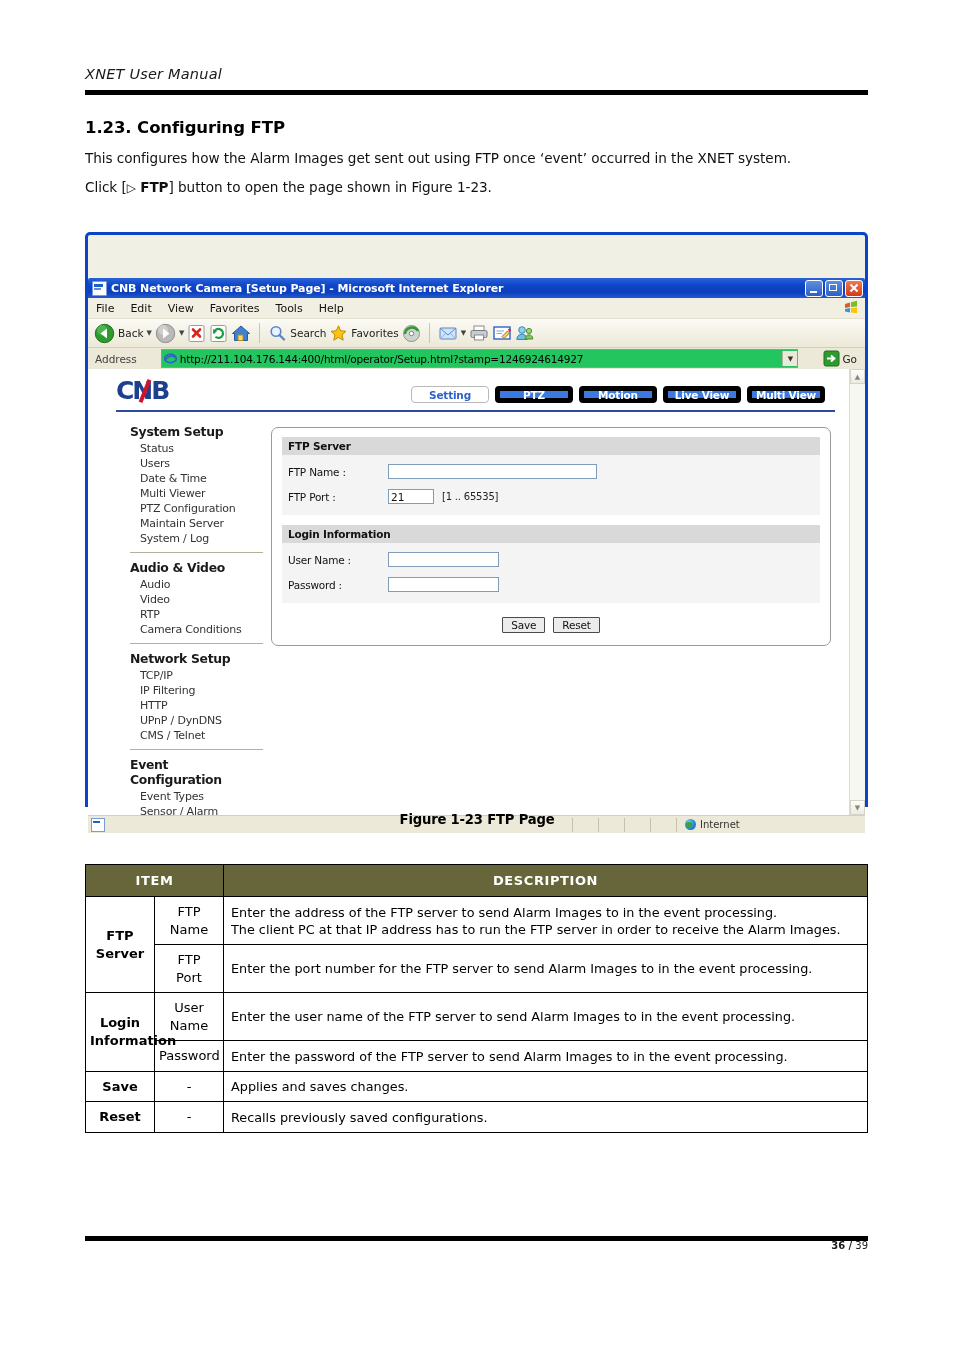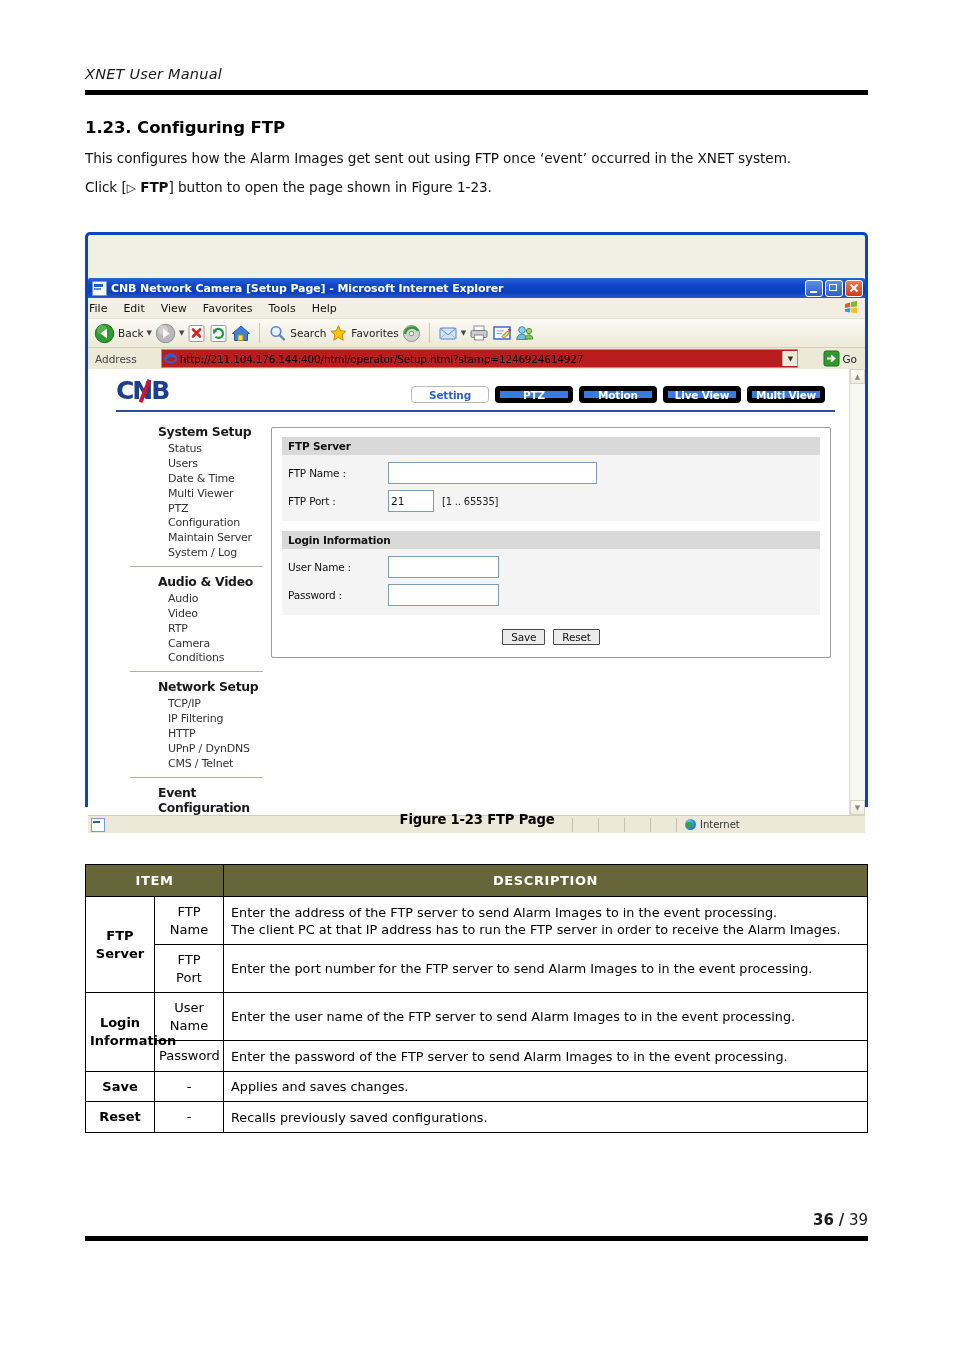--- a/index.html
+++ b/index.html
@@ -125,21 +125,21 @@
   }
   .win-btn.close:before { transform: rotate(45deg); }
   .win-btn.close:after  { transform: rotate(-45deg); }
 
   .menubar {
     height: 20px;
     background: #f1efe2;
     border-bottom: 1px solid #e3e0cf;
     display: flex;
     align-items: center;
-    padding-left: 1px;
+    padding-left: 8px;
     position: relative;
   }
   .menuitem {
     font-size: 11px;
     color: #111;
     margin-right: 16px;
     white-space: nowrap;
   }
   .menu-flag {
     position: absolute; right: 6px; top: 2px;
@@ -165,21 +165,21 @@
     background: #ece9d8;
     display: flex;
     align-items: center;
     padding: 0 4px;
     gap: 21px;
   }
   .addr-label { font-size: 10.5px; color: #444; padding: 0 3px; }
   .addr-input {
     flex: 1 1 auto;
     height: 17px;
-    background: #b91c1c;
+    background: #22c55e;
     border: 1px solid #7f9db9;
     display: flex;
     align-items: center;
     padding-left: 2px;
     gap: 3px;
     overflow: hidden;
   }
   .addr-text {
     font-size: 10.5px;
     color: #000;
@@ -284,21 +284,21 @@
 
   .body-row { display: flex; padding: 12px 0 0 0; }
 
   
   .sidebar {
     width: 175px;
     padding-left: 42px;
     box-sizing: border-box;
     flex: 0 0 auto;
   }
-  .side-group { margin-bottom: 6px; margin-left: 28px; }
+  .side-group { margin-bottom: 6px; }
   .side-head {
     font-size: 12.4px;
     font-weight: bold;
     color: #1a1a1a;
     letter-spacing: -0.3px;
     margin-bottom: 2px;
   }
   .side-item {
     font-size: 11px;
     color: #333;
@@ -310,21 +310,21 @@
     height: 1px;
     background: #b5b09a;
     width: 133px;
     margin: 6px 0 7px 0;
   }
 
   
   .panel-area { flex: 1 1 auto; padding: 3px 18px 0 8px; }
   .panel {
     border: 1px solid #9a9a9a;
-    border-radius: 2px;
+    border-radius: 7px;
     background: #ffffff;
     padding: 9px 10px 12px 10px;
   }
   .fs-head {
     background: #d9d9d9;
     font-size: 10.5px;
     font-weight: bold;
     color: #111;
     padding: 3px 6px;
     letter-spacing: -0.2px;
@@ -337,21 +337,21 @@
     min-height: 19px;
   }
   .flabel {
     width: 100px;
     font-size: 10.5px;
     color: #111;
     letter-spacing: -0.2px;
     flex: 0 0 auto;
   }
   .finput {
-    height: 22px;
+    height: 15px;
     border: 1px solid #7f9db9;
     background: #fff;
     box-sizing: border-box;
     font-size: 10.5px;
     color: #111;
     padding: 0 2px;
     display: flex;
     align-items: center;
   }
   .finput.wide { width: 209px; }
@@ -476,22 +476,22 @@
 
   
   .foot-rule {
     position: absolute;
     left: 85px; top: 1236px;
     width: 783px; height: 5px;
     background: #000;
   }
   .foot-page {
     position: absolute;
-    right: 86px; top: 1211px;
-    font-size: 15px;
+    right: 86px; top: 1240px;
+    font-size: 10px;
     color: #1a1a1a;
   }
   .foot-page b { font-weight: bold; }
 </style>
 </head>
 <body>
 
 <div class="page-header">
   <div class="running-head">XNET User Manual</div>
   <div class="rule-thick"></div>

